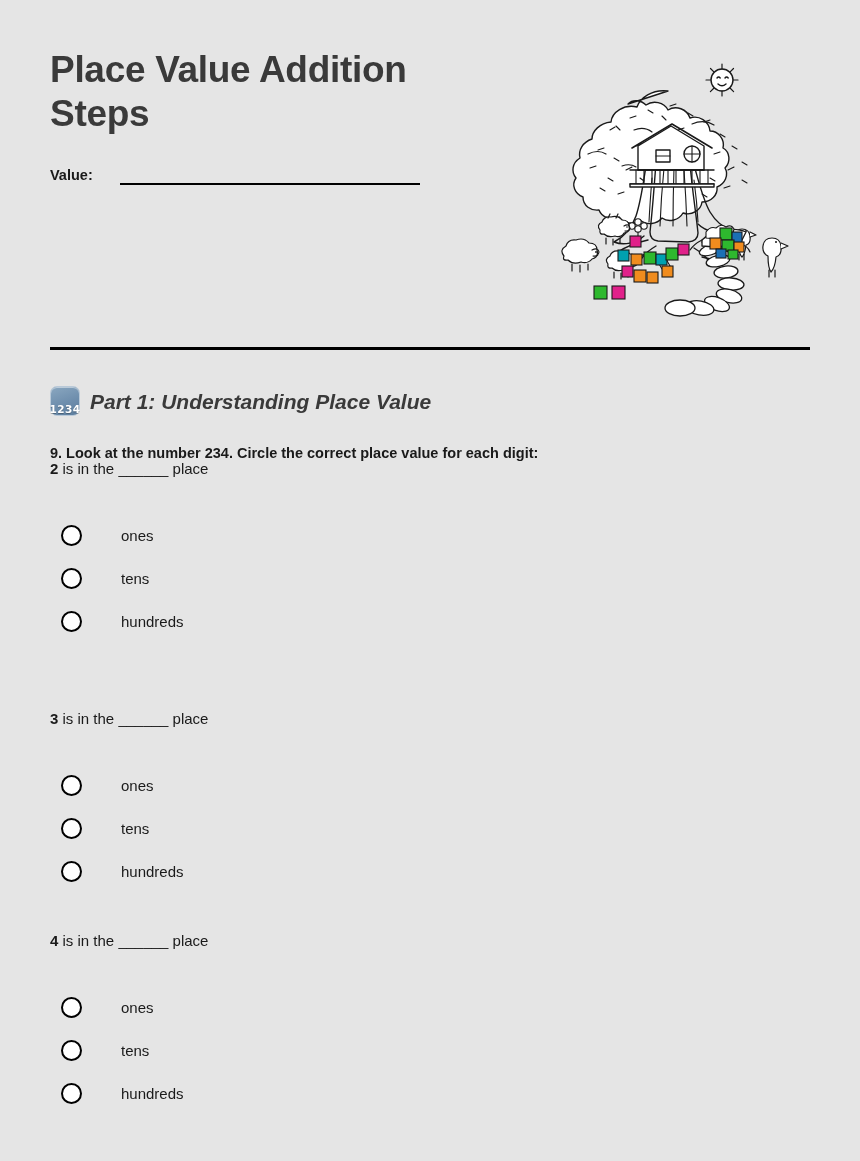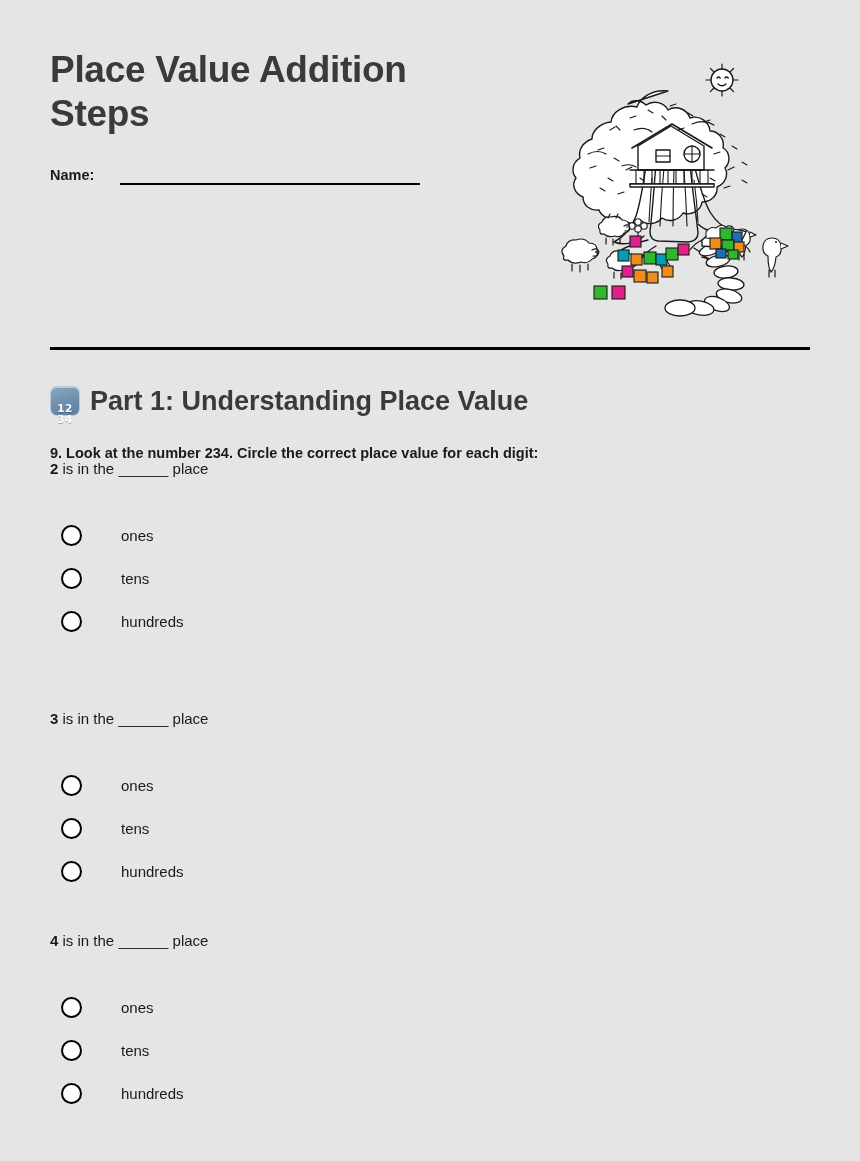--- a/index.html
+++ b/index.html
@@ -90,41 +90,42 @@
   }
   .num-icon {
     width: 30px;
     height: 30px;
     flex: 0 0 30px;
     border-radius: 7px;
     background: linear-gradient(160deg, #8aa7c0 0%, #6e8ead 55%, #5d7e9e 100%);
     border: 1px solid #b9c9d8;
     box-shadow: inset 0 1px 0 rgba(255,255,255,0.45);
     display: flex;
-    flex-direction: column;
+    flex-direction: row;
     align-items: center;
-    justify-content: space-between;
+    justify-content: center;
     margin-right: 10px;
     padding-top: 16px;
     box-sizing: border-box;
   }
   .num-icon span {
     font-family: "DejaVu Sans", sans-serif;
     font-size: 10.5px;
     font-weight: bold;
     line-height: 11px;
     color: #ffffff;
     letter-spacing: 0.5px;
     text-shadow: 0 1px 0 rgba(0,0,0,0.25);
   }
   .part-title {
-    font-size: 27px;
+    font-size: 21px;
     font-weight: bold;
     color: #3a3a3a;
     line-height: 1;
+    font-style: italic;
   }
 
   
   .question-prompt {
     position: absolute;
     left: 50px;
     top: 445px;
     font-size: 14.5px;
     font-weight: bold;
     color: #1a1a1a;
@@ -170,21 +171,21 @@
 </style>
 </head>
 <body>
 
 <div class="page">
 
   <div class="header">
     <h1 class="doc-title">Place Value Addition Steps</h1>
 
     <div class="field-row">
-      <div class="field-label">Name:</div>
+      <div class="field-label">Value:</div>
       <div class="field-line"></div>
     </div>
 
   </div>
 
   <div class="illustration">
     <svg viewBox="0 0 248 265" xmlns="http://www.w3.org/2000/svg">
       <g fill="none" stroke="#1a1a1a" stroke-width="1.4" stroke-linecap="round" stroke-linejoin="round">
 
         <circle cx="170" cy="22" r="11" fill="#ffffff"></circle>

